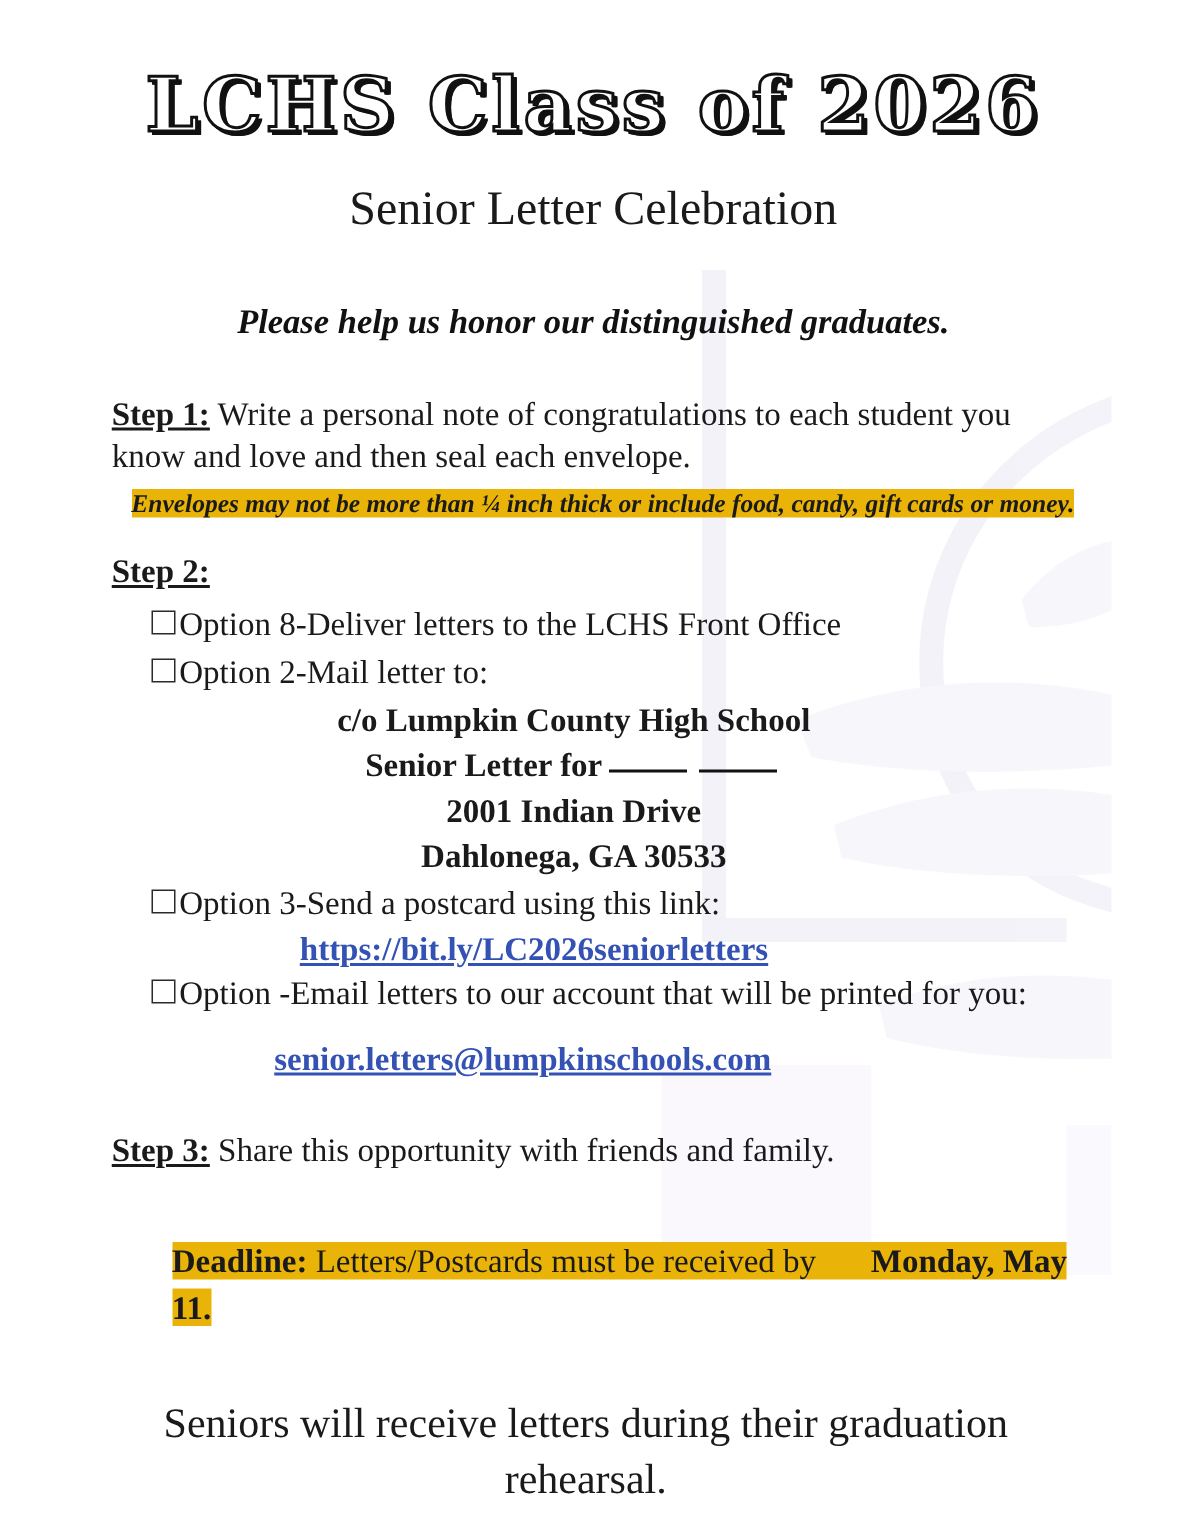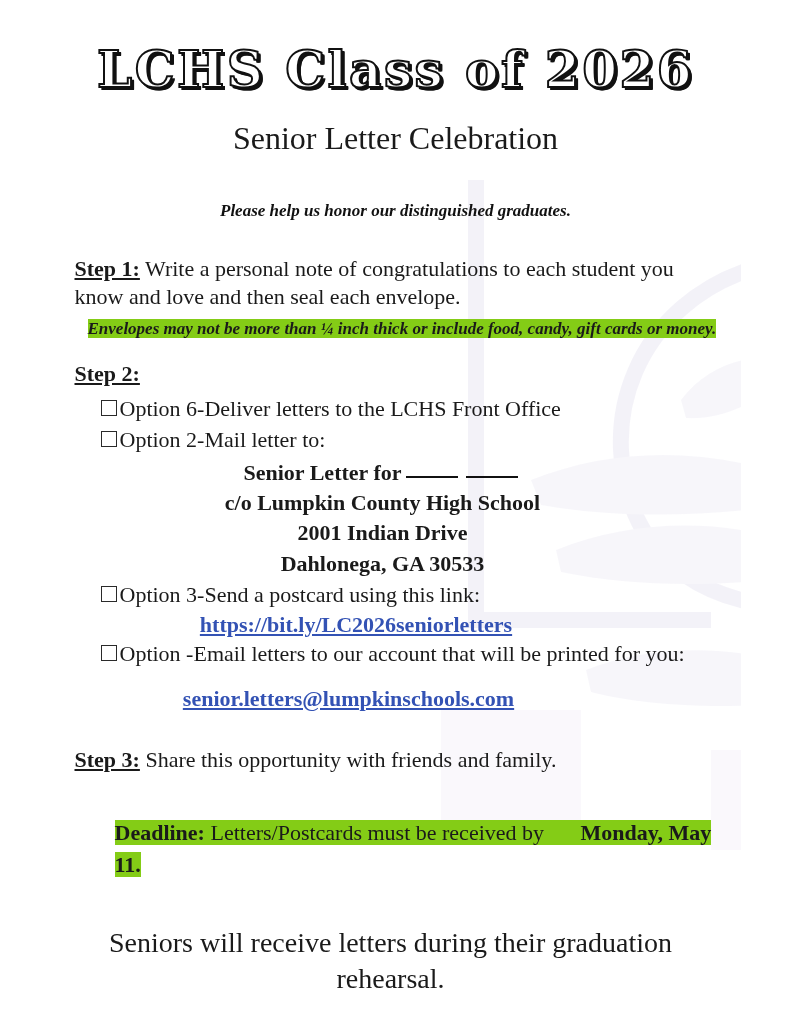--- a/index.html
+++ b/index.html
@@ -66,21 +66,21 @@
     font-weight: 400;
     margin: 22px 0 0 0;
     line-height: 1.2;
     color: #1a1a1a;
   }
 
   .tagline {
     text-align: center;
     font-style: italic;
     font-weight: 700;
-    font-size: 17px;
+    font-size: 23px;
     margin: 44px 0 0 0;
     line-height: 1.2;
     color: #111111;
   }
 
   
   .para {
     font-size: 22px;
     line-height: 1.26;
     margin: 34px 0 0 0;
@@ -88,21 +88,21 @@
   }
 
   .step-label {
     font-weight: 700;
     text-decoration: underline;
     text-underline-offset: 2px;
   }
 
   
   .hl {
-    background: #84cc16;
+    background: #eab308;
     box-decoration-break: clone;
     -webkit-box-decoration-break: clone;
   }
 
   .note-line {
     font-size: 17px;
     font-style: italic;
     font-weight: 700;
     line-height: 1.5;
     margin: 5px 0 0 0;
@@ -234,32 +234,32 @@
     <p class="para"><span class="step-label">Step 1:</span><span> Write a personal note of congratulations to each student you know and love and then seal each envelope.</span></p>
 
     <p class="note-line"><span class="hl">Envelopes may not be more than ¼ inch thick or include food, candy, gift cards or money.</span></p>
 
     <p class="step2-label">Step 2:</p>
 
     <ul class="options">
 
       <li class="option-row">
         <span class="checkbox"></span>
-        <span>Option 6-Deliver letters to the LCHS Front Office</span>
+        <span>Option 8-Deliver letters to the LCHS Front Office</span>
       </li>
 
       <li class="option-row">
         <span class="checkbox"></span>
         <span>Option 2-Mail letter to:</span>
       </li>
 
       <li>
         <div class="address-block">
+          <div>c/o Lumpkin County High School</div>
           <div><span>Senior Letter for</span><span class="blank"></span><span class="blank"></span></div>
-          <div>c/o Lumpkin County High School</div>
           <div>2001 Indian Drive</div>
           <div>Dahlonega, GA 30533</div>
         </div>
       </li>
 
       <li class="option-row">
         <span class="checkbox"></span>
         <span>Option 3-Send a postcard using this link:</span>
       </li>
 

